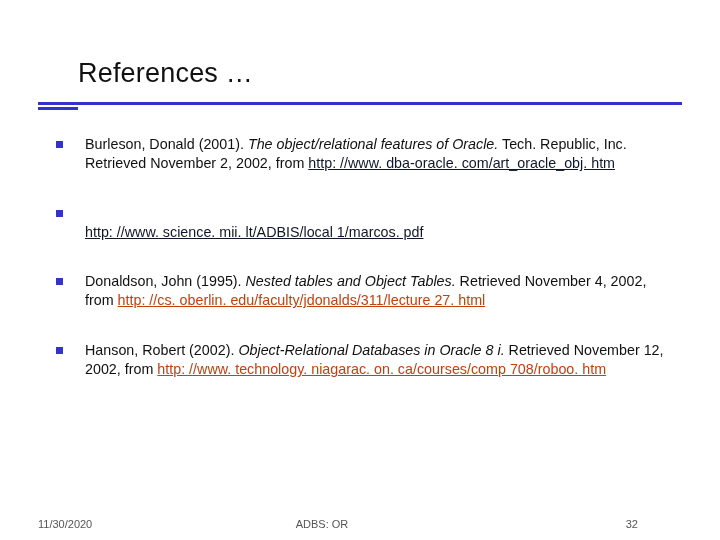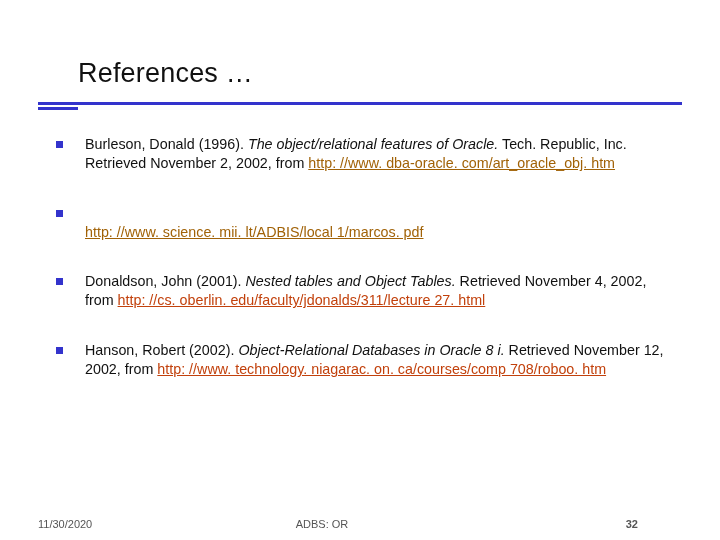--- a/index.html
+++ b/index.html
@@ -68,21 +68,21 @@
   .ref-text {
     font-size: 14.3px;
     line-height: 1.35;
     font-family: Verdana, Arial, sans-serif;
   }
   .ref-text .italic {
     font-style: italic;
     margin-top: 41px;
   }
   .ref-text a.link {
-    color: #a16207;
+    color: #0f172a;
     text-decoration: underline;
   }
   .ref-text a.link.plain {
     color: #c2410c;
   }
   .footer {
     position: absolute;
     left: 0;
     bottom: 10px;
     width: 652px;
@@ -99,55 +99,54 @@
     position: absolute;
     left: 0;
     right: 8px;
     bottom: 0;
     text-align: center;
   }
   .footer .pagenum {
     position: absolute;
     right: 14px;
     bottom: 0;
-    font-weight: bold;
   }
 </style>
 </head>
 <body>
 
 <div class="slide">
 
   <div class="title-wrap">
     <div class="title">References …</div>
   </div>
   <div class="title-underline">
     <div class="short"></div>
   </div>
 
   <div class="body">
 
     <div class="item">
       <div class="bullet"></div>
       <div class="ref-text">
-        <span>Burleson, Donald (1996). </span><span class="italic">The object/relational features of Oracle.</span><span>  Tech. Republic, Inc. Retrieved November 2, 2002, from  </span><a href="#" class="link">http: //www. dba-oracle. com/art_oracle_obj. htm</a>
+        <span>Burleson, Donald (2001). </span><span class="italic">The object/relational features of Oracle.</span><span>  Tech. Republic, Inc. Retrieved November 2, 2002, from  </span><a href="#" class="link">http: //www. dba-oracle. com/art_oracle_obj. htm</a>
       </div>
     </div>
 
     <div class="item">
       <div class="bullet"></div>
       <div class="ref-text">
         <span class="italic"></span><span></span><br><a href="#" class="link">http: //www. science. mii. lt/ADBIS/local 1/marcos. pdf</a>
       </div>
     </div>
 
     <div class="item">
       <div class="bullet"></div>
       <div class="ref-text">
-        <span>Donaldson, John (2001). </span><span class="italic">Nested tables and Object Tables.</span><span>  Retrieved November 4, 2002, from </span><a href="#" class="link plain">http: //cs. oberlin. edu/faculty/jdonalds/311/lecture 27. html</a>
+        <span>Donaldson, John (1995). </span><span class="italic">Nested tables and Object Tables.</span><span>  Retrieved November 4, 2002, from </span><a href="#" class="link plain">http: //cs. oberlin. edu/faculty/jdonalds/311/lecture 27. html</a>
       </div>
     </div>
 
     <div class="item">
       <div class="bullet"></div>
       <div class="ref-text">
         <span>Hanson, Robert (2002). </span><span class="italic">Object-Relational Databases in Oracle 8 i.</span><span>  Retrieved November 12, 2002, from </span><a href="#" class="link plain">http: //www. technology. niagarac. on. ca/courses/comp 708/roboo. htm</a>
       </div>
     </div>
 

